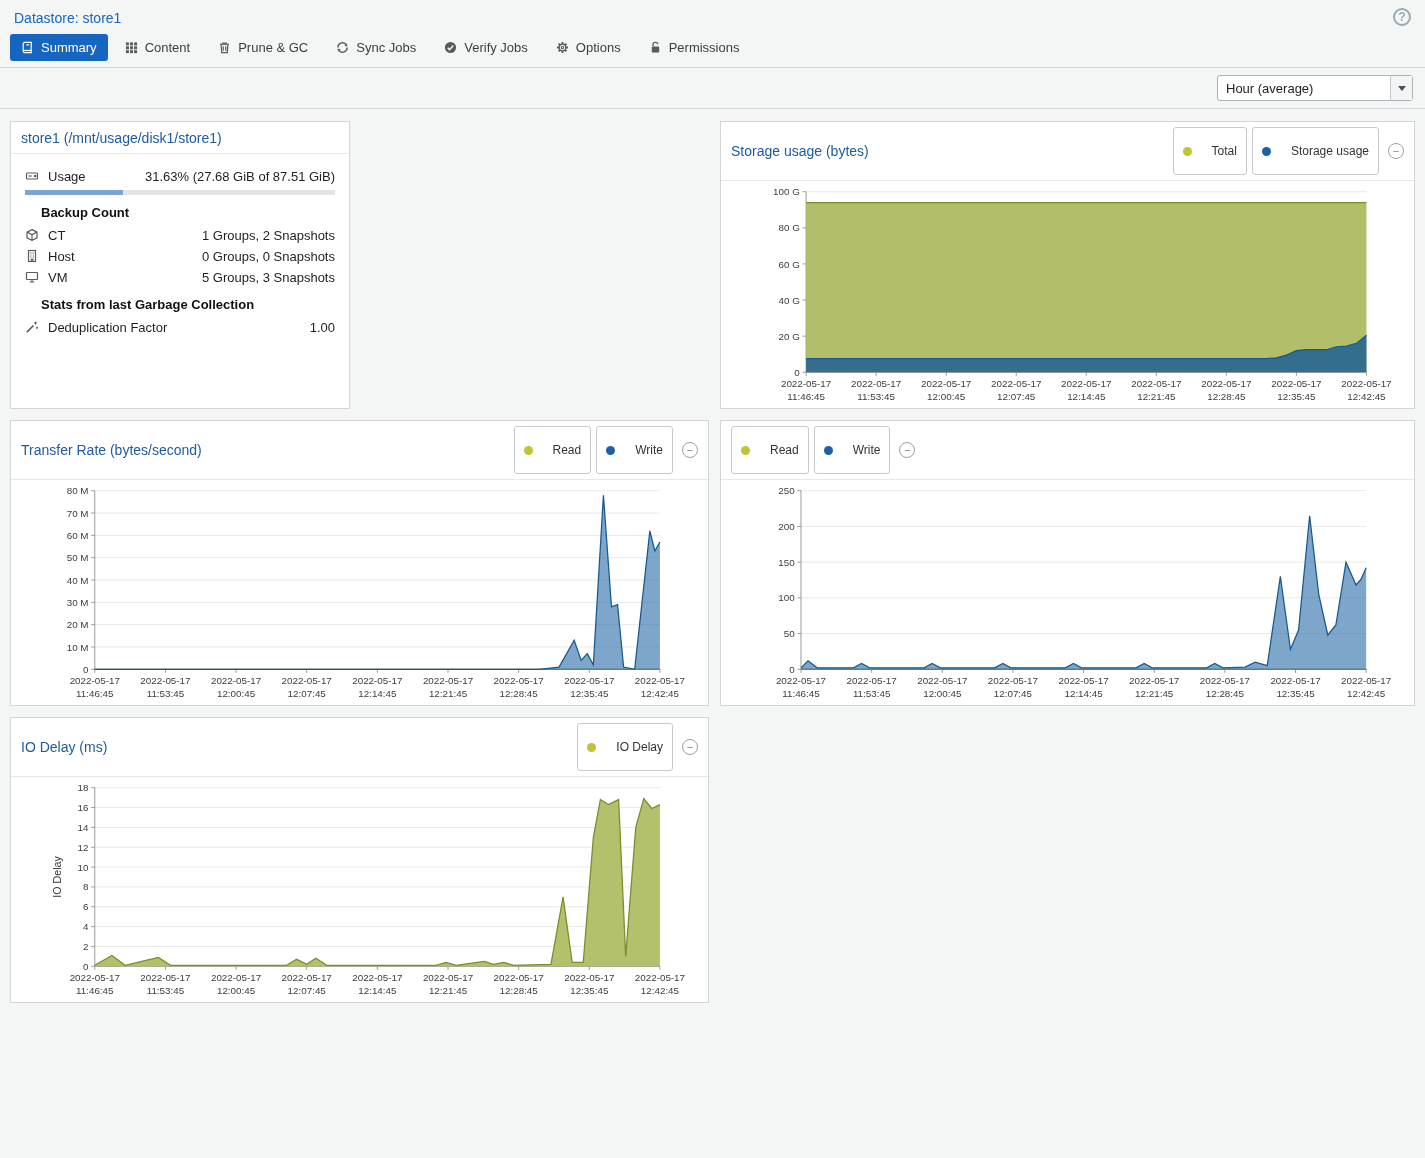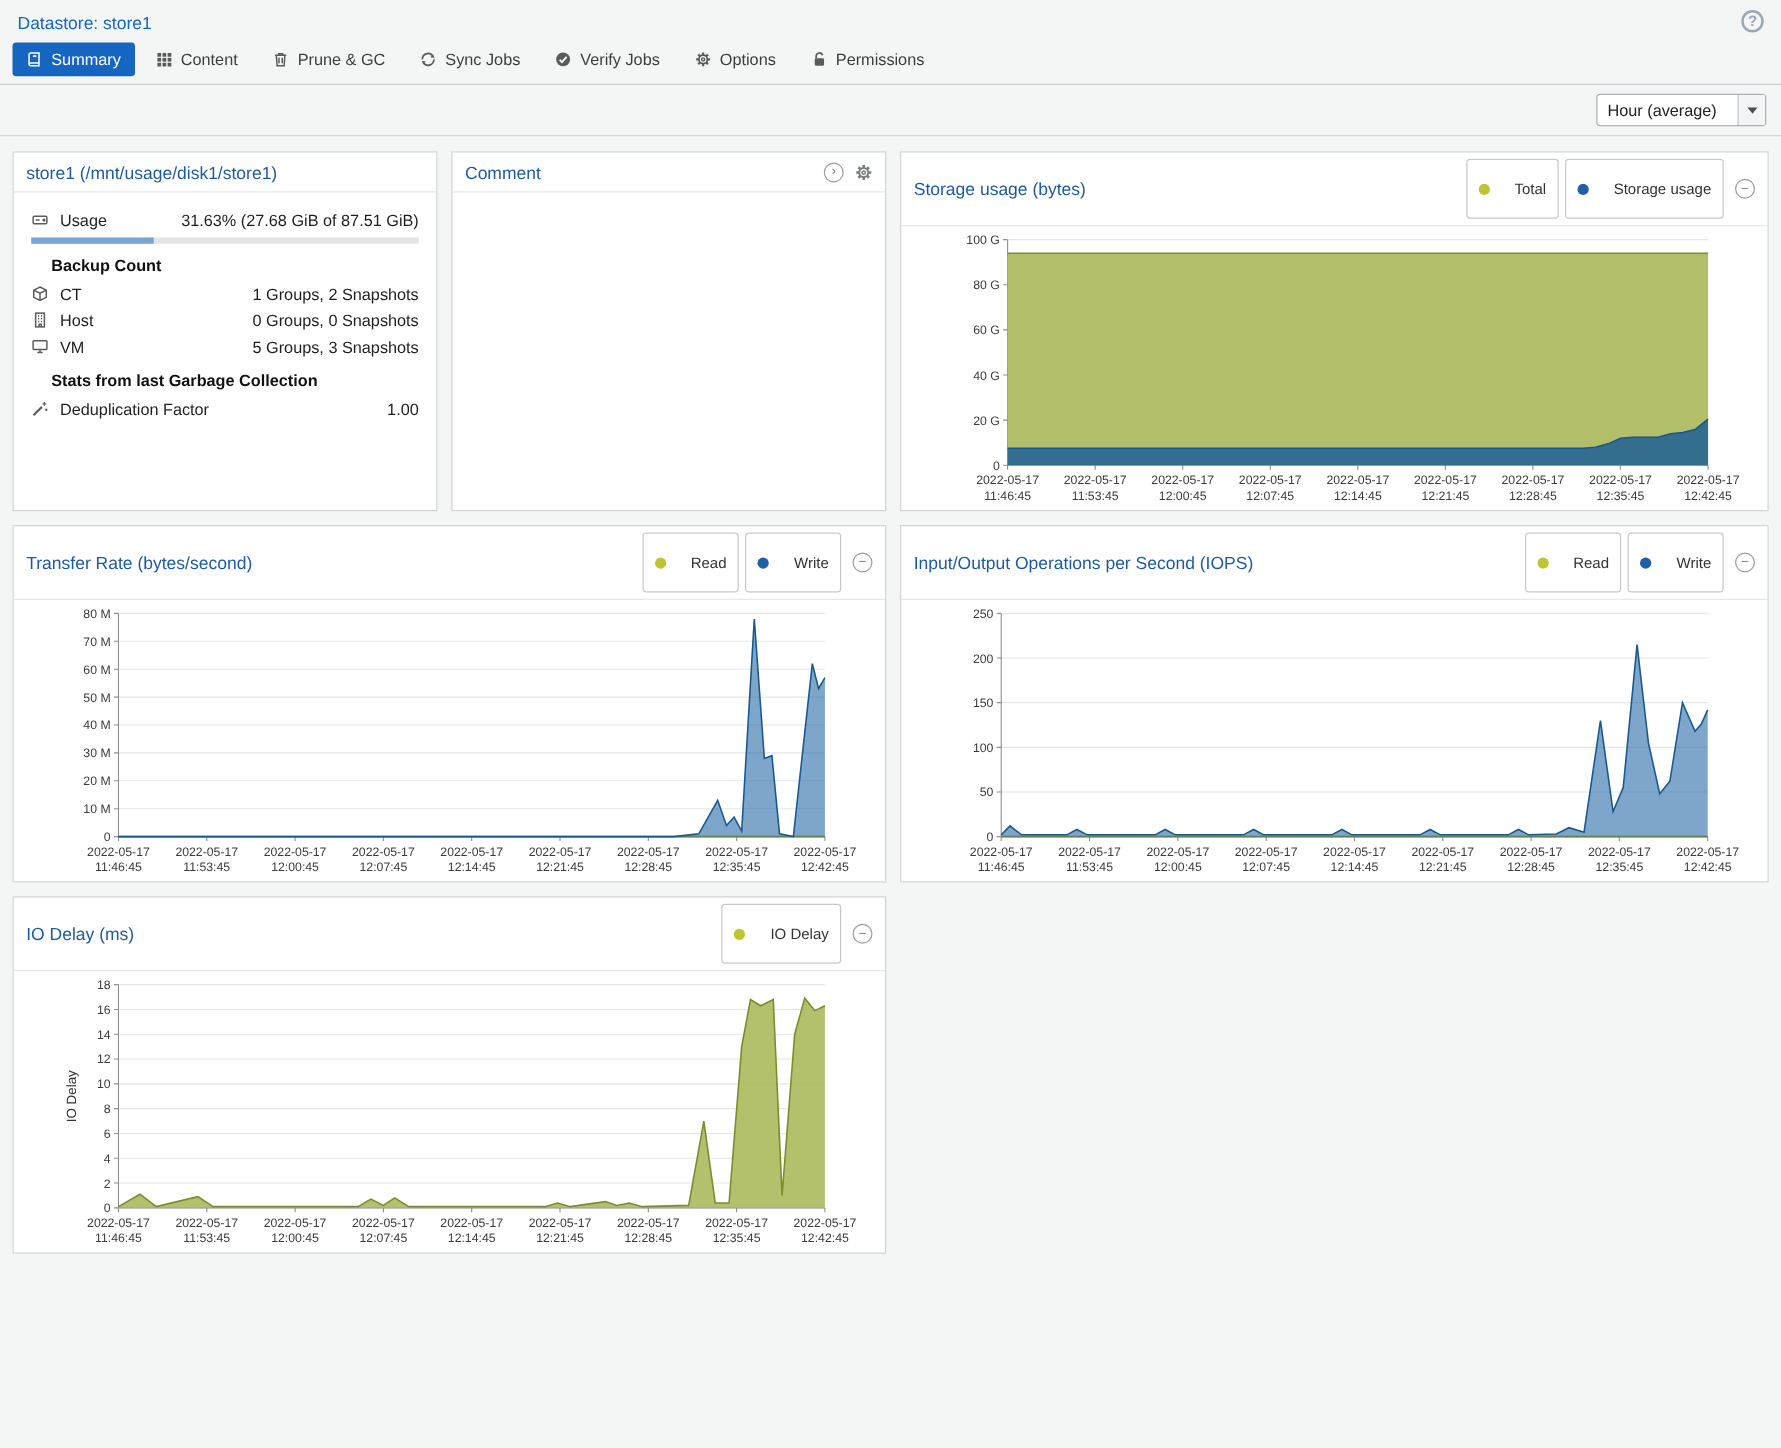--- a/index.html
+++ b/index.html
@@ -13,21 +13,21 @@
             display:flex;align-items:center;justify-content:center;font-size:12px;font-weight:bold;cursor:pointer}
   
   .tab-bar{display:flex;gap:6px;padding:3px 10px 6px;border-bottom:1px solid #cfd2d5;align-items:flex-start}
   .tab{display:flex;align-items:center;gap:7px;padding:6px 11px;border-radius:3px;color:#3d3d3d;cursor:pointer}
   .tab .t-icon{display:flex;color:#5a5a5a}
   .tab.active{background:#1665c0;color:#fff}
   .tab.active .t-icon{color:#fff}
   
   .toolbar{display:flex;justify-content:flex-end;padding:7px 12px;border-bottom:1px solid #d4d7d9}
   .select{display:flex;align-items:center;background:#fff;border:1px solid #aeb2b6;border-radius:3px;
-          width:136px;height:26px;cursor:pointer}
+          width:196px;height:26px;cursor:pointer}
   .select .select-value{flex:1;padding:0 8px;color:#222;white-space:nowrap;overflow:hidden}
   .select-trigger{width:22px;height:100%;display:flex;align-items:center;justify-content:center;
                   border-left:1px solid #c6c9cc;background:#f3f4f5}
   .caret{width:0;height:0;border-left:4px solid transparent;border-right:4px solid transparent;border-top:5px solid #4a4f54}
   
   .content{padding:12px 10px;display:grid;grid-template-columns:340px 348px 1fr;
            grid-template-rows:288px 286px 286px;gap:11px}
   .panel{background:#fff;border:1px solid #d2d4d6;display:flex;flex-direction:column;min-height:0;min-width:0}
   .panel-store{grid-column:1;grid-row:1}
   .panel-comment{grid-column:2;grid-row:1}
@@ -219,41 +219,20 @@
             <line x1="1.8" y1="12.2" x2="8.5" y2="5.5" stroke-width="1.7"></line>
             <path d="M10.5 1.5v3M9 3h3M12 6.8v2M11 7.8h2" stroke-width="1" fill="none"></path>
           </svg>
         </span>
         <span class="kv-label">Deduplication Factor</span>
         <span class="kv-value">1.00</span>
       </div>
     </div>
   </div>
 
-  <div class="panel panel-comment">
-    <div class="panel-header">
-      <span class="panel-title">Comment</span>
-      <span class="header-tools">
-        <span class="round-btn">›</span>
-        <span class="flat-btn">
-          <svg width="14" height="14" viewBox="0 0 14 14">
-            <g stroke="currentColor" stroke-width="2">
-              <line x1="7" y1="1" x2="7" y2="13"></line>
-                <line x1="1" y1="7" x2="13" y2="7"></line>
-              <line x1="2.8" y1="2.8" x2="11.2" y2="11.2"></line>
-                <line x1="11.2" y1="2.8" x2="2.8" y2="11.2"></line>
-            </g>
-            <circle cx="7" cy="7" r="3.6" fill="#fff" stroke="currentColor" stroke-width="1.5"></circle>
-            <circle cx="7" cy="7" r="1.3" fill="none" stroke="currentColor" stroke-width="1.2"></circle>
-          </svg>
-        </span>
-      </span>
-    </div>
-    <div class="panel-body comment-body"></div>
-  </div>
 
   <div class="panel panel-storage">
     <div class="panel-header">
       <span class="panel-title">Storage usage (bytes)</span>
       <span class="header-tools">
         <span class="legend-pill">
           <span class="dot" style="background: rgb(190, 196, 51);"></span>
           <span>Total</span>
         </span>
         <span class="legend-pill">
@@ -396,21 +375,20 @@
           <path d="M52.0,212.0L685.0,212.0L685.0,212.0L52.0,212.0Z" fill="rgba(171,185,92,0.6)" stroke="none"></path>
           <path d="M52.0,212.0L685.0,212.0" fill="none" stroke="#7d8b2b" stroke-width="1.4"></path>
           <path d="M52.0,212.0L549.4,212.0L572.0,209.5L588.9,179.5L596.8,202.0L603.6,194.5L610.4,207.0L621.7,17.0L630.7,142.0L637.5,139.5L644.3,209.5L656.7,212.0L673.7,57.0L679.3,79.5L685.0,69.5L685.0,212.0L52.0,212.0Z" fill="rgba(38,106,166,0.6)" stroke="none"></path>
           <path d="M52.0,212.0L549.4,212.0L572.0,209.5L588.9,179.5L596.8,202.0L603.6,194.5L610.4,207.0L621.7,17.0L630.7,142.0L637.5,139.5L644.3,209.5L656.7,212.0L673.7,57.0L679.3,79.5L685.0,69.5" fill="none" stroke="#17588f" stroke-width="1.4"></path>
         </svg>
     </div>
   </div>
 
   <div class="panel panel-iops">
     <div class="panel-header">
-      <span class="panel-title">Input/Output Operations per Second (IOPS)</span>
       <span class="header-tools">
         <span class="legend-pill">
           <span class="dot" style="background: rgb(190, 196, 51);"></span>
           <span>Read</span>
         </span>
         <span class="legend-pill">
           <span class="dot" style="background: rgb(31, 95, 166);"></span>
           <span>Write</span>
         </span>
         <span class="round-btn">−</span>

